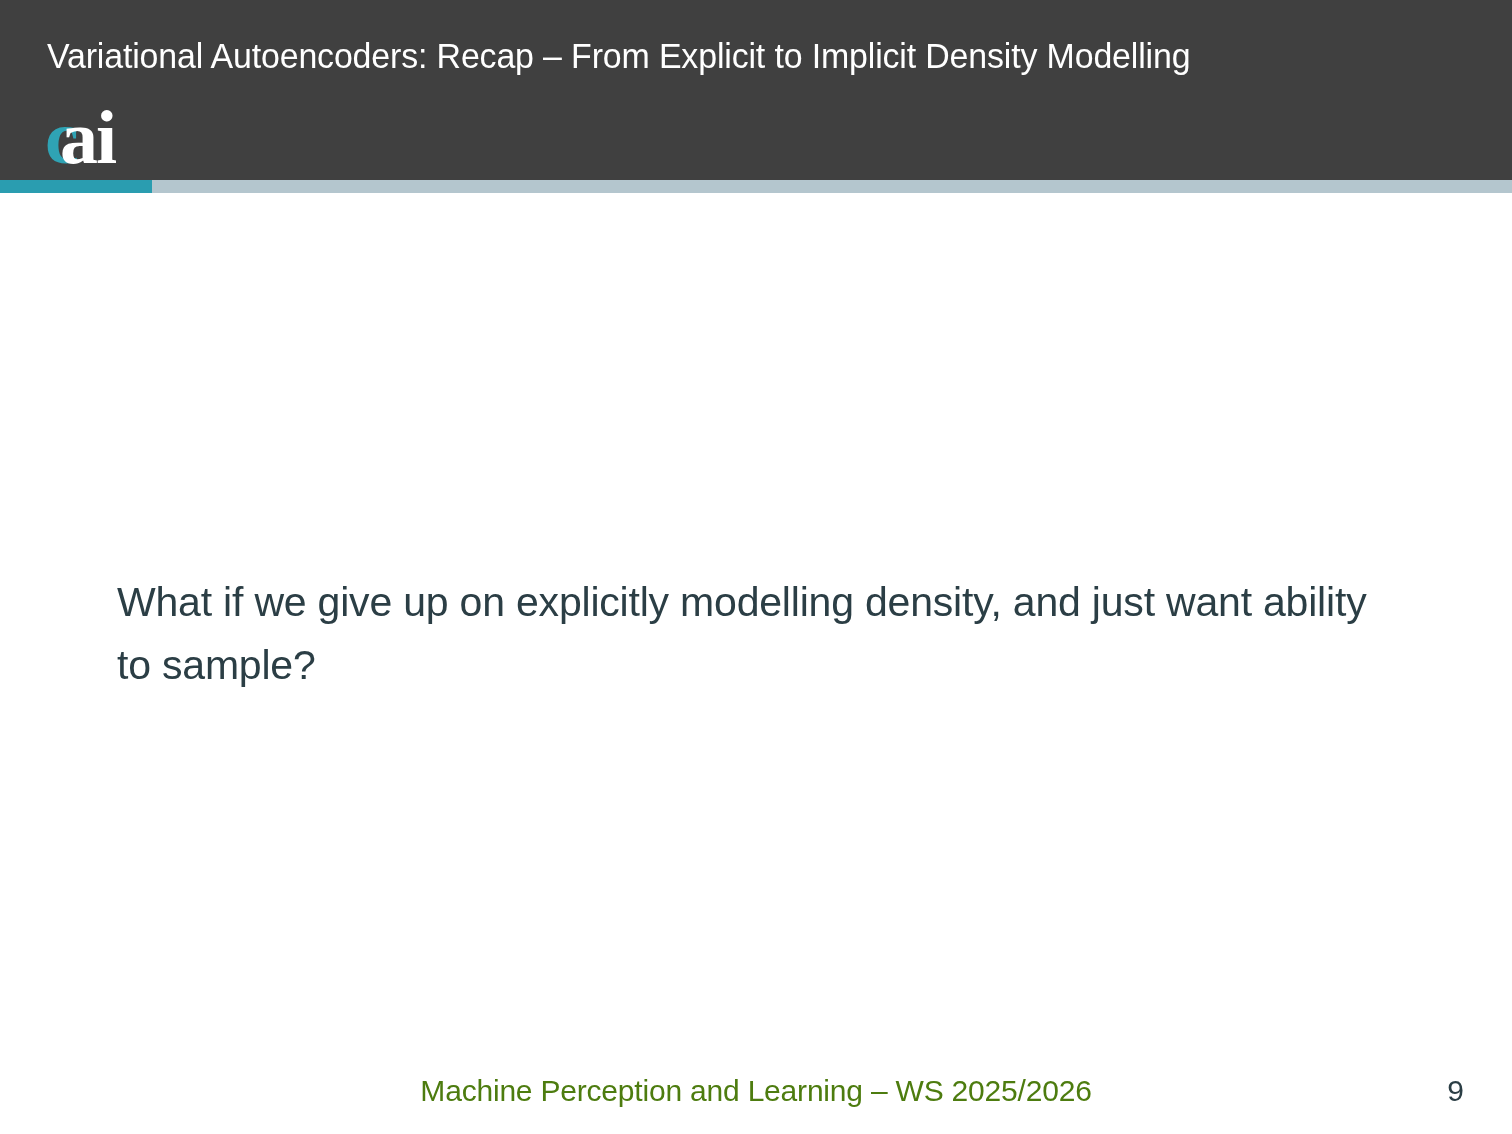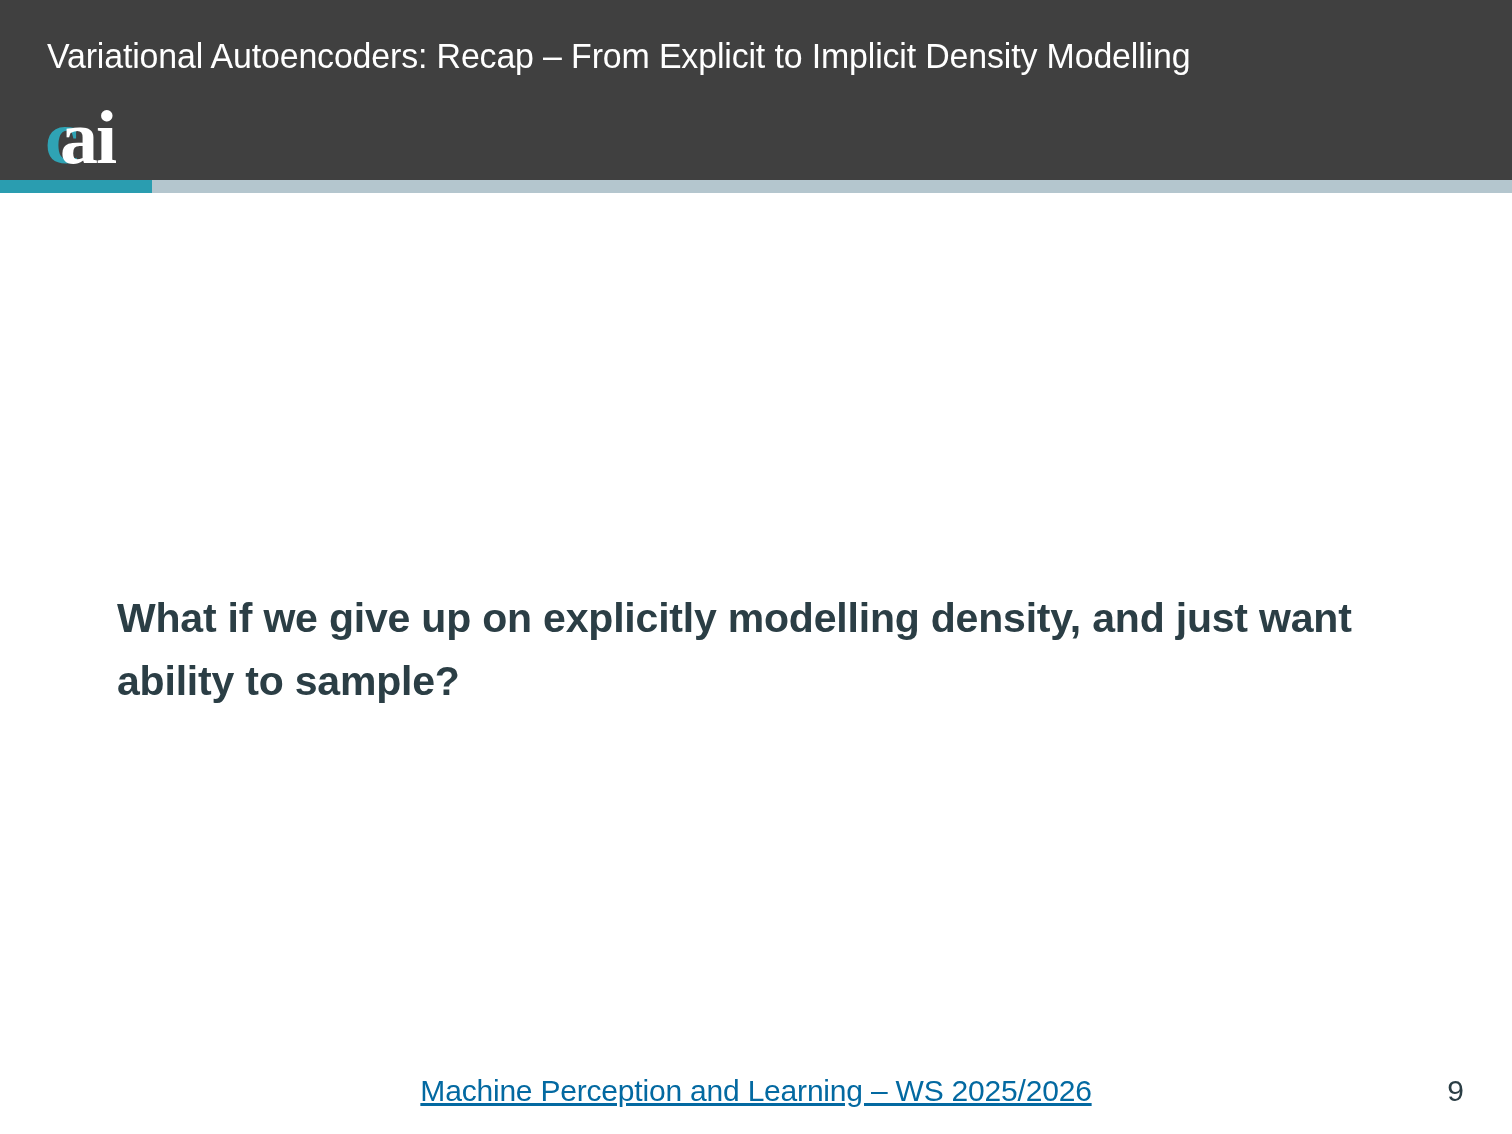--- a/index.html
+++ b/index.html
@@ -97,46 +97,44 @@
   }
 
   .body-text {
     position: absolute;
     left: 117px;
     top: 378px;
     width: 1250px;
     color: #2B3E45;
     font-size: 41px;
     line-height: 63px;
-    font-weight: 700;
+    font-weight: 400;
     font-family: "Liberation Sans", sans-serif;
     letter-spacing: -0.2px;
-    margin-top: 16px;
   }
 
   
   .slide-footer {
     position: absolute;
     left: 0;
     top: 1060px;
     width: 1512px;
     height: 74px;
   }
   .footer-text {
     position: absolute;
     left: 0;
     top: 14px;
     width: 1512px;
     text-align: center;
-    color: #0369a1;
+    color: #4d7c0f;
     font-size: 30px;
     font-weight: 400;
     font-family: "Liberation Sans", sans-serif;
     letter-spacing: -0.2px;
-    text-decoration: underline;
   }
   .footer-page-number {
     position: absolute;
     right: 48px;
     top: 14px;
     color: #2B3E45;
     font-size: 30px;
     font-weight: 400;
     font-family: "Liberation Sans", sans-serif;
   }

